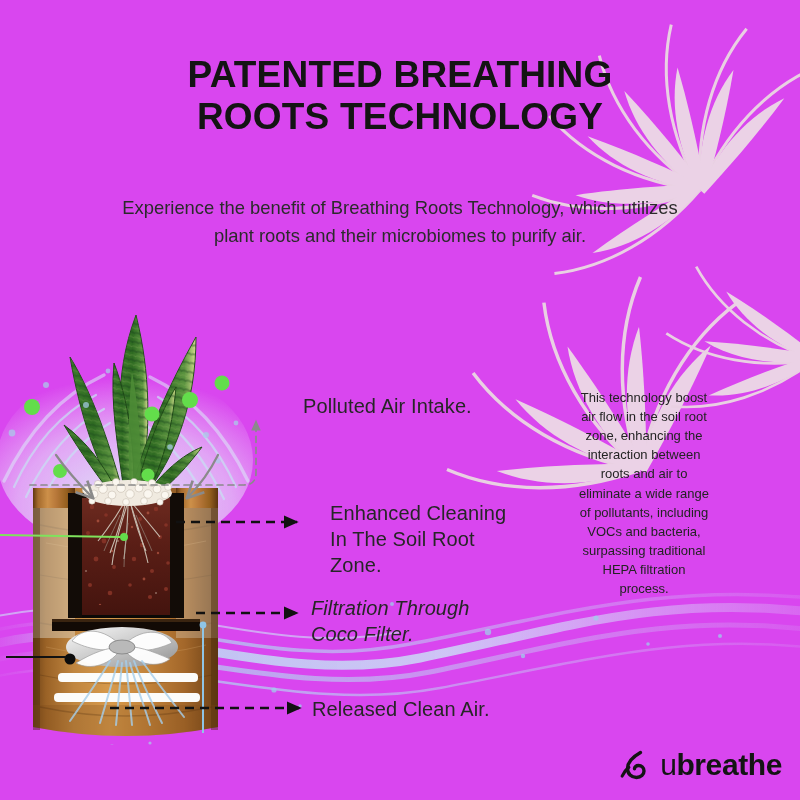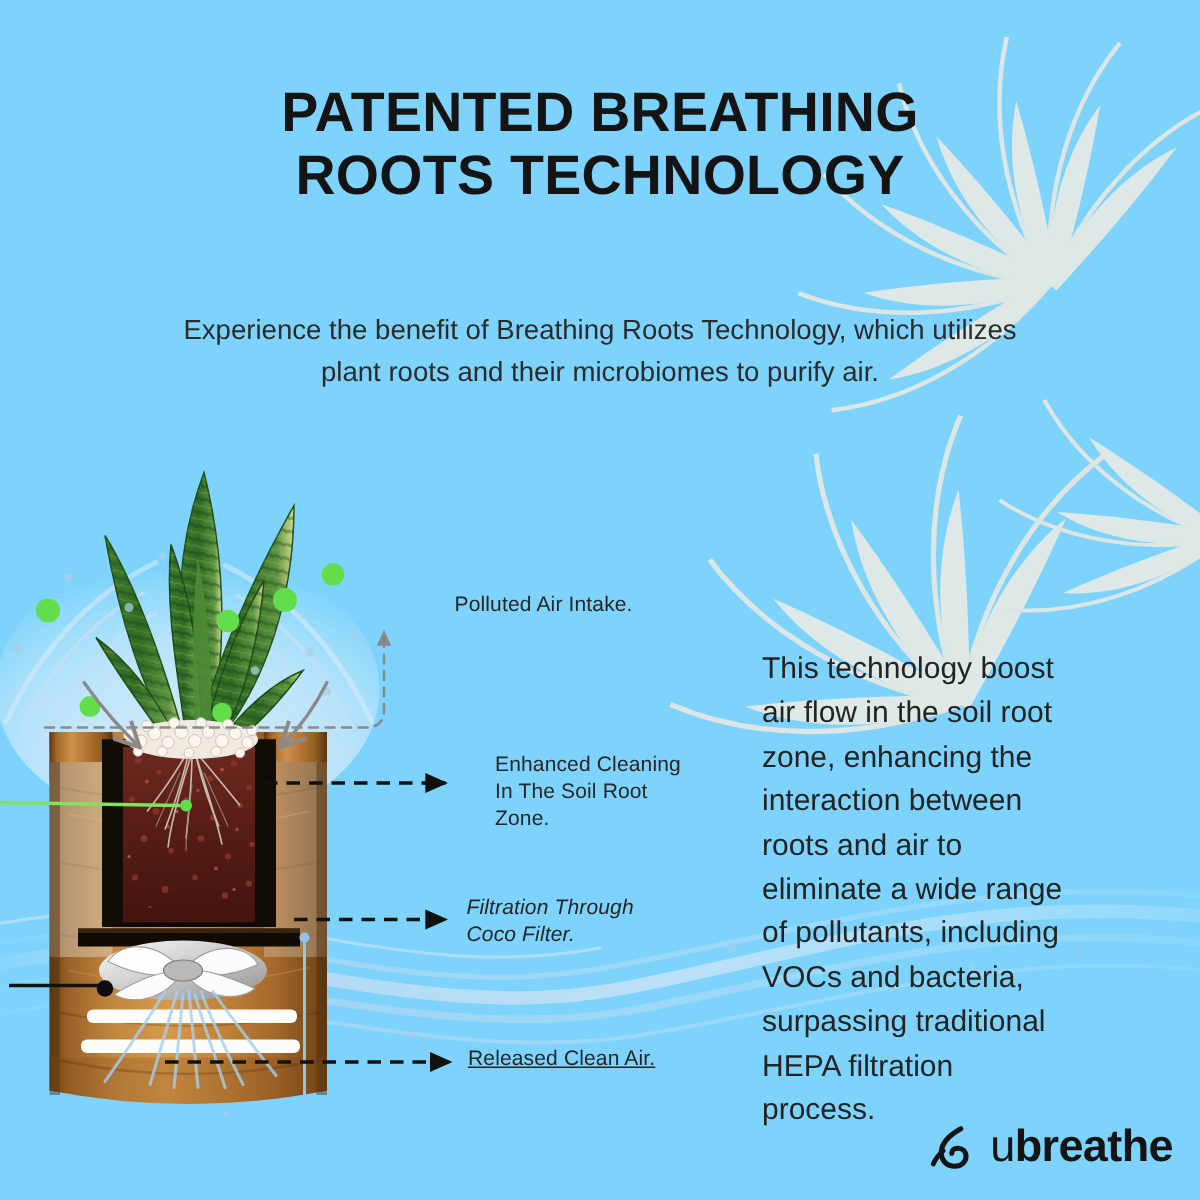--- a/index.html
+++ b/index.html
@@ -6,21 +6,21 @@
   * { margin:0; padding:0; box-sizing:border-box; }
   html, body {
     width:800px; height:800px;
     font-family:"Liberation Sans", sans-serif;
     background:#FAF9F5;
     overflow:hidden;
   }
   #page {
     position:relative;
     width:800px; height:800px;
-    background:#7dd3fc;
+    background:#d946ef;
     overflow:hidden;
   }
 
   
   #bg-watermark {
     position:absolute; inset:0;
     pointer-events:none;
     z-index:0;
   }
 
@@ -41,56 +41,55 @@
     font-size:37px;
     line-height:1.14;
     font-weight:700;
     letter-spacing:0.2px;
     color:#141414;
     z-index:5;
     white-space:pre-line;
   }
   #subtitle {
     position:absolute;
-    left:34px; top:206px; width:732px;
+    left:34px; top:194px; width:732px;
     text-align:center;
     font-size:18.4px;
     line-height:1.52;
     color:#2B2B2B;
     z-index:5;
     white-space:pre-line;
   }
 
   
   #right-paragraph {
     position:absolute;
     left:508px; top:388px; width:272px;
-    text-align:left;
-    font-size:20px;
+    text-align:center;
+    font-size:13px;
     line-height:1.47;
     color:#232323;
     z-index:5;
     white-space:pre-line;
-    margin-top:44px;
   }
 
   
   .callout {
     position:absolute;
     z-index:6;
-    font-size:14px;
+    font-size:20px;
     line-height:1.30;
     color:#262626;
     white-space:pre-line;
     letter-spacing:0.1px;
   }
   #callout-0 { left:303px; top:393px; width:200px; }
   #callout-1 { left:311px; top:500px; width:180px;margin-left:19px; }
   #callout-2 { left:311px; top:595px; width:180px;font-style:italic; }
-  #callout-3 { left:312px; top:696px; width:200px;text-decoration:underline; }
+  #callout-3 { left:312px; top:696px; width:200px; }
 
   
   #illustration {
     position:absolute;
     left:0; top:275px;
     width:310px; height:470px;
     z-index:3;
   }
 
   

